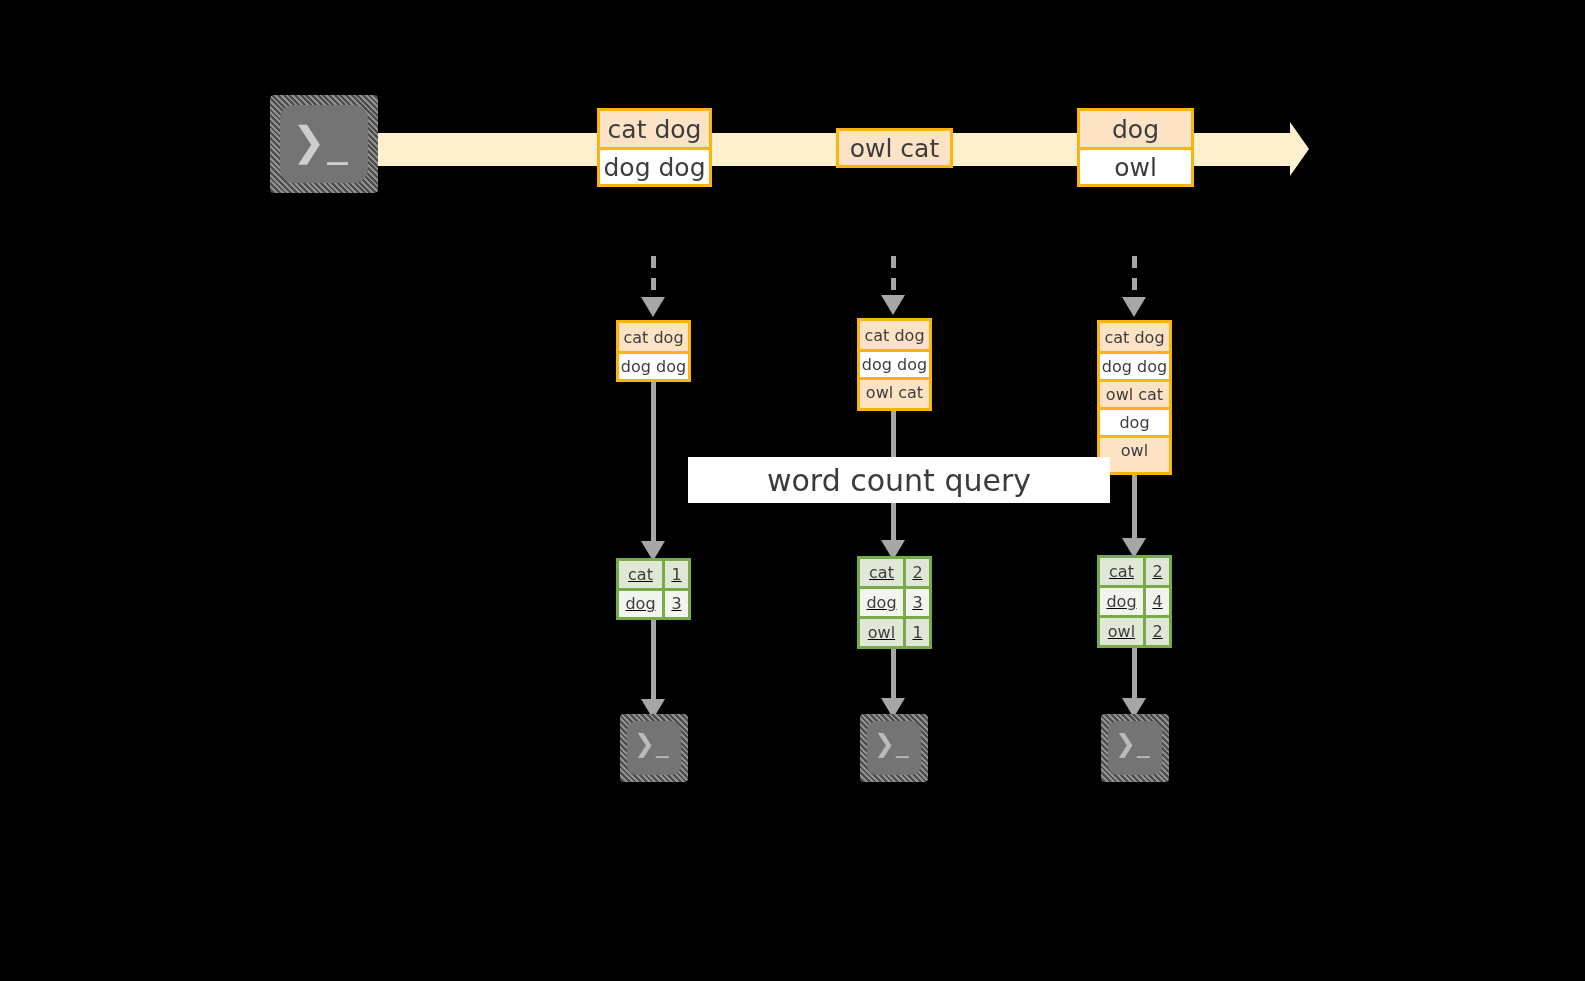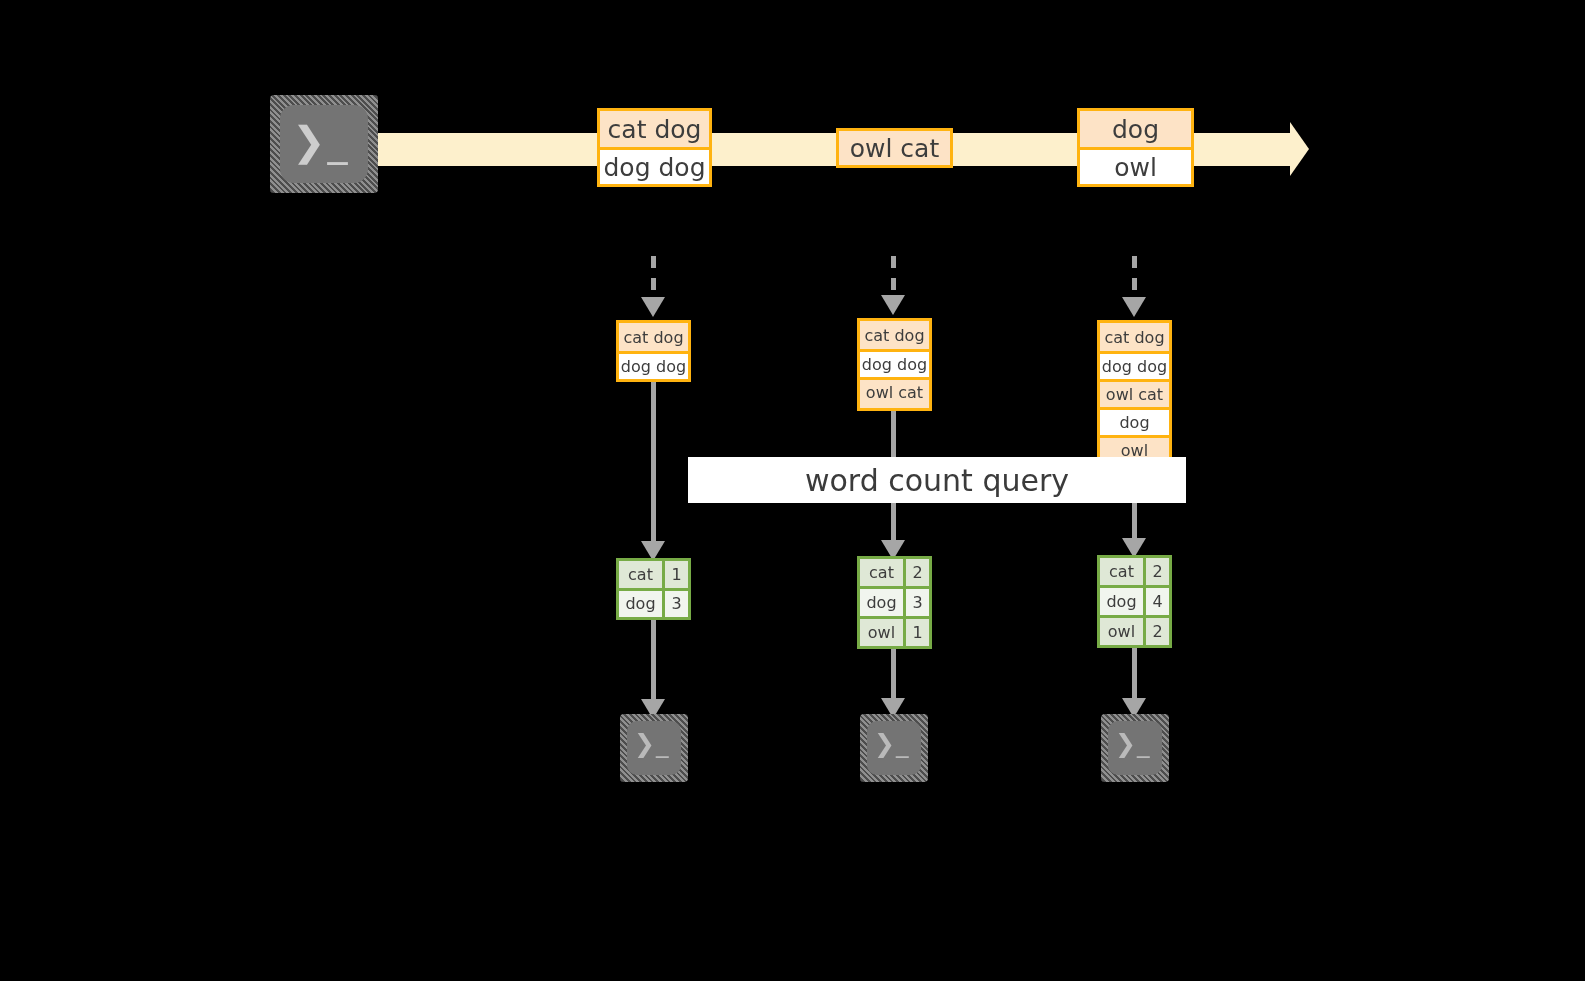--- a/index.html
+++ b/index.html
@@ -101,20 +101,21 @@
     box-sizing: border-box;
     border: 3px solid #77ab46;
     background: #dfe8d6;
     display: flex;
     flex-direction: column;
   }
   .grow {
     display: flex;
     flex: 1 1 auto;
     box-sizing: border-box;
+    text-decoration: underline;
   }
   .grow.sep { border-top: 3px solid #77ab46; }
   .grow.alt { background: #f1f5ee; }
   .gcell {
     box-sizing: border-box;
     display: flex;
     align-items: center;
     justify-content: center;
     color: #3d3d3d;
     font-size: 16px;
@@ -212,21 +213,21 @@
 
   <div class="vline" style="left:651px; top:382px; height:170px;"></div>
   <div class="vhead" style="left:641px; top:541px;"></div>
 
   <div class="vline" style="left:891px; top:411px; height:142px;"></div>
   <div class="vhead" style="left:881px; top:540px;"></div>
 
   <div class="vline" style="left:1132px; top:475px; height:78px;"></div>
   <div class="vhead" style="left:1122px; top:538px;"></div>
 
-  <div class="query-band" style="left:688px; top:457px; width:498px; height:46px;">word count query</div>
+  <div class="query-band" style="left:688px; top:457px; width:422px; height:46px;">word count query</div>
 
   <div class="gbox" style="left:616px; top:558px; width:75px; height:62px;">
     <div class="grow">
       <div class="gcell key">cat</div>
       <div class="gcell val">1</div>
     </div>
     <div class="grow alt sep">
       <div class="gcell key">dog</div>
       <div class="gcell val">3</div>
     </div>

